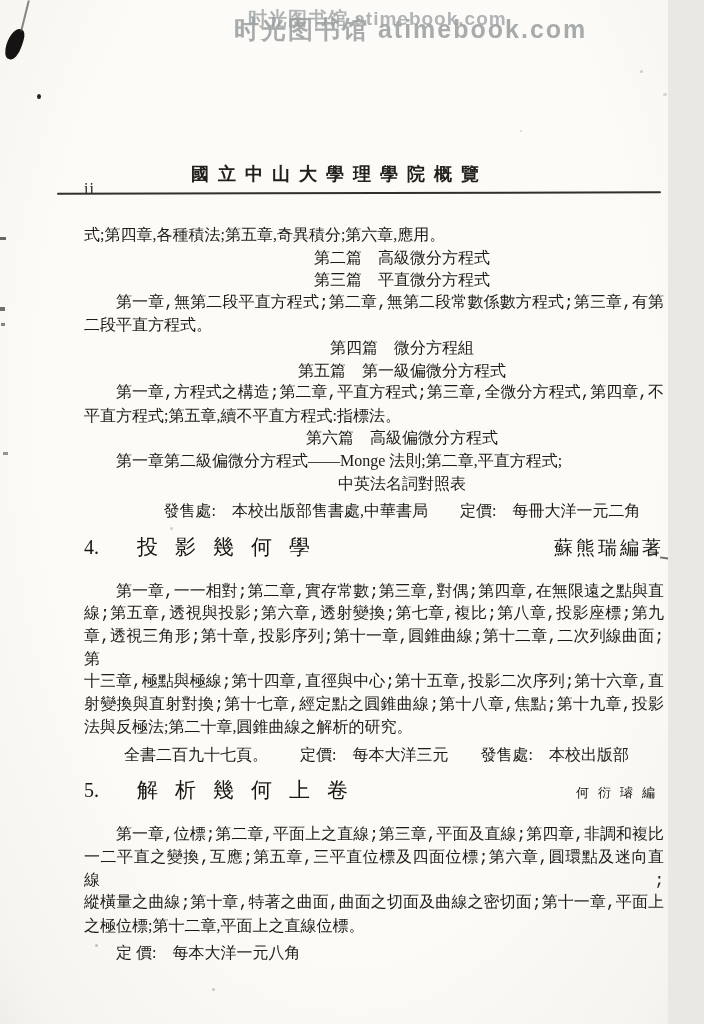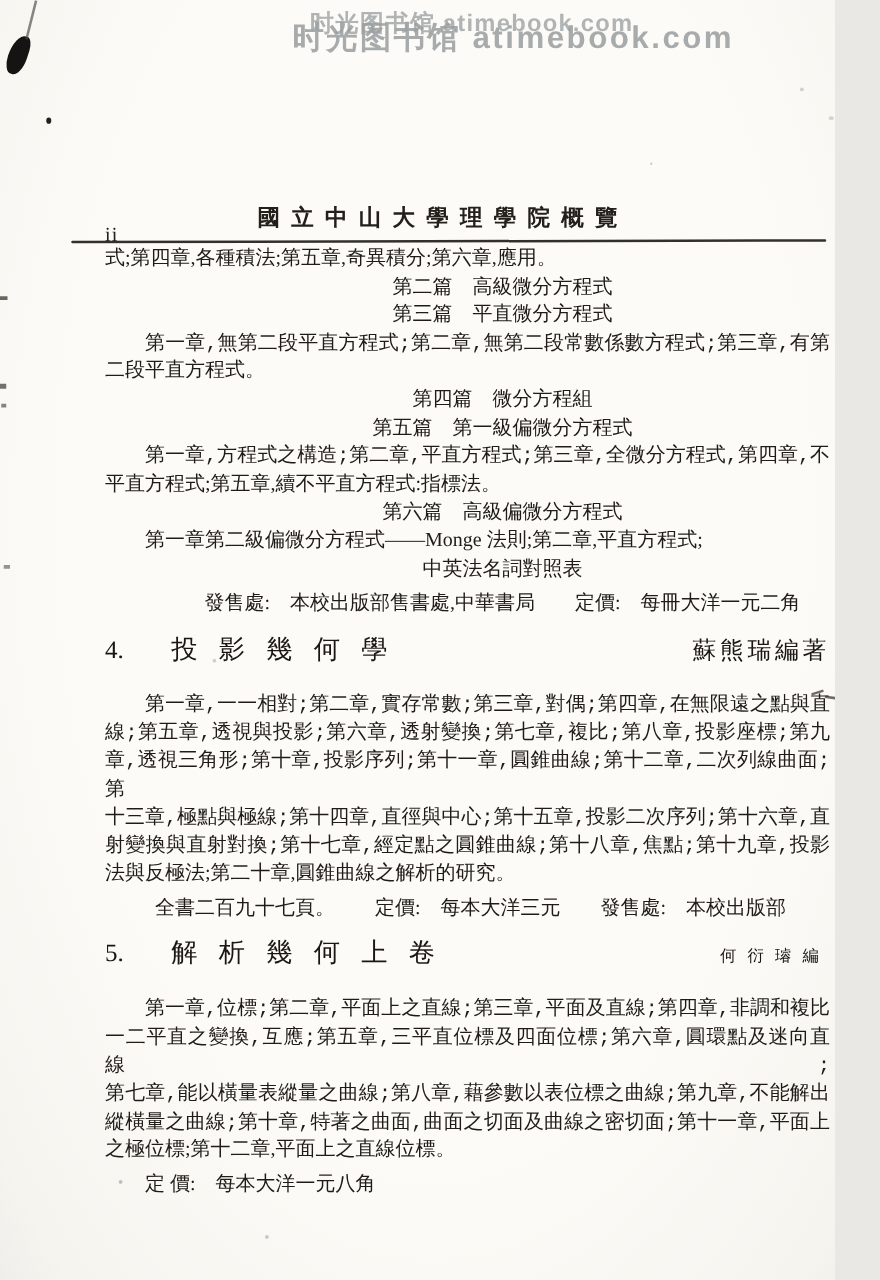--- a/index.html
+++ b/index.html
@@ -29,31 +29,31 @@
     font-family:"Liberation Sans","DejaVu Sans",sans-serif;
     font-size:25px;font-weight:bold;color:#9a9ea0;opacity:.85;letter-spacing:2px;
     white-space:nowrap;
   }
   
   .page-num{
     position:absolute;left:84px;top:180px;
     font-size:16px;letter-spacing:1px;color:#23201c;
   }
   .head-title{
-    position:absolute;left:16px;top:162px;width:100%;
+    position:absolute;left:1px;top:162px;width:100%;
     text-align:center;font-size:18px;font-weight:bold;
     letter-spacing:9px;text-indent:9px;color:#23201c;
   }
   .head-rule{
     position:absolute;left:57px;top:192px;width:604px;height:2px;
     background:#33302b;transform:rotate(-.12deg);border-radius:1px;
   }
   
   .content{
-    position:absolute;left:84px;top:196px;width:580px;
+    position:absolute;left:84px;top:224px;width:580px;
     font-size:16px;line-height:22.6px;color:#1f1c18;
   }
   .ln{white-space:nowrap;}
   .full{white-space:normal;text-align:justify;text-align-last:justify;font-family:Liberation Mono, monospace;}
   .ind-p{padding-left:32px;}
   .ind-p.full{padding-left:32px;}
   .ind-h{padding-left:56px;text-align:center;}
   .ind-m{padding-left:40px;}
   .gap-top{margin-top:5px;}
   
@@ -150,20 +150,19 @@
     </div>
 
     <div>
       <div class="entry-head">
         <span class="entry-no">5.</span>
         <span class="entry-title">解析幾何上卷</span>
         <span class="entry-author-5">何衍璿編</span>
       </div>
       <div class="ln ind-p full">第一章,位標;第二章,平面上之直線;第三章,平面及直線;第四章,非調和複比</div>
       <div class="ln full">一二平直之變換,互應;第五章,三平直位標及四面位標;第六章,圓環點及迷向直線;</div>
-      <div class="ln full">第七章,能以橫量表縱量之曲線;第八章,藉參數以表位標之曲線;第九章,不能解出</div>
       <div class="ln full">縱橫量之曲線;第十章,特著之曲面,曲面之切面及曲線之密切面;第十一章,平面上</div>
       <div class="ln">之極位標;第十二章,平面上之直線位標。</div>
       <div class="ln ind-p gap-top">定 價:　每本大洋一元八角</div>
     </div>
 
   </div>
 </div>
 
 </body></html>

